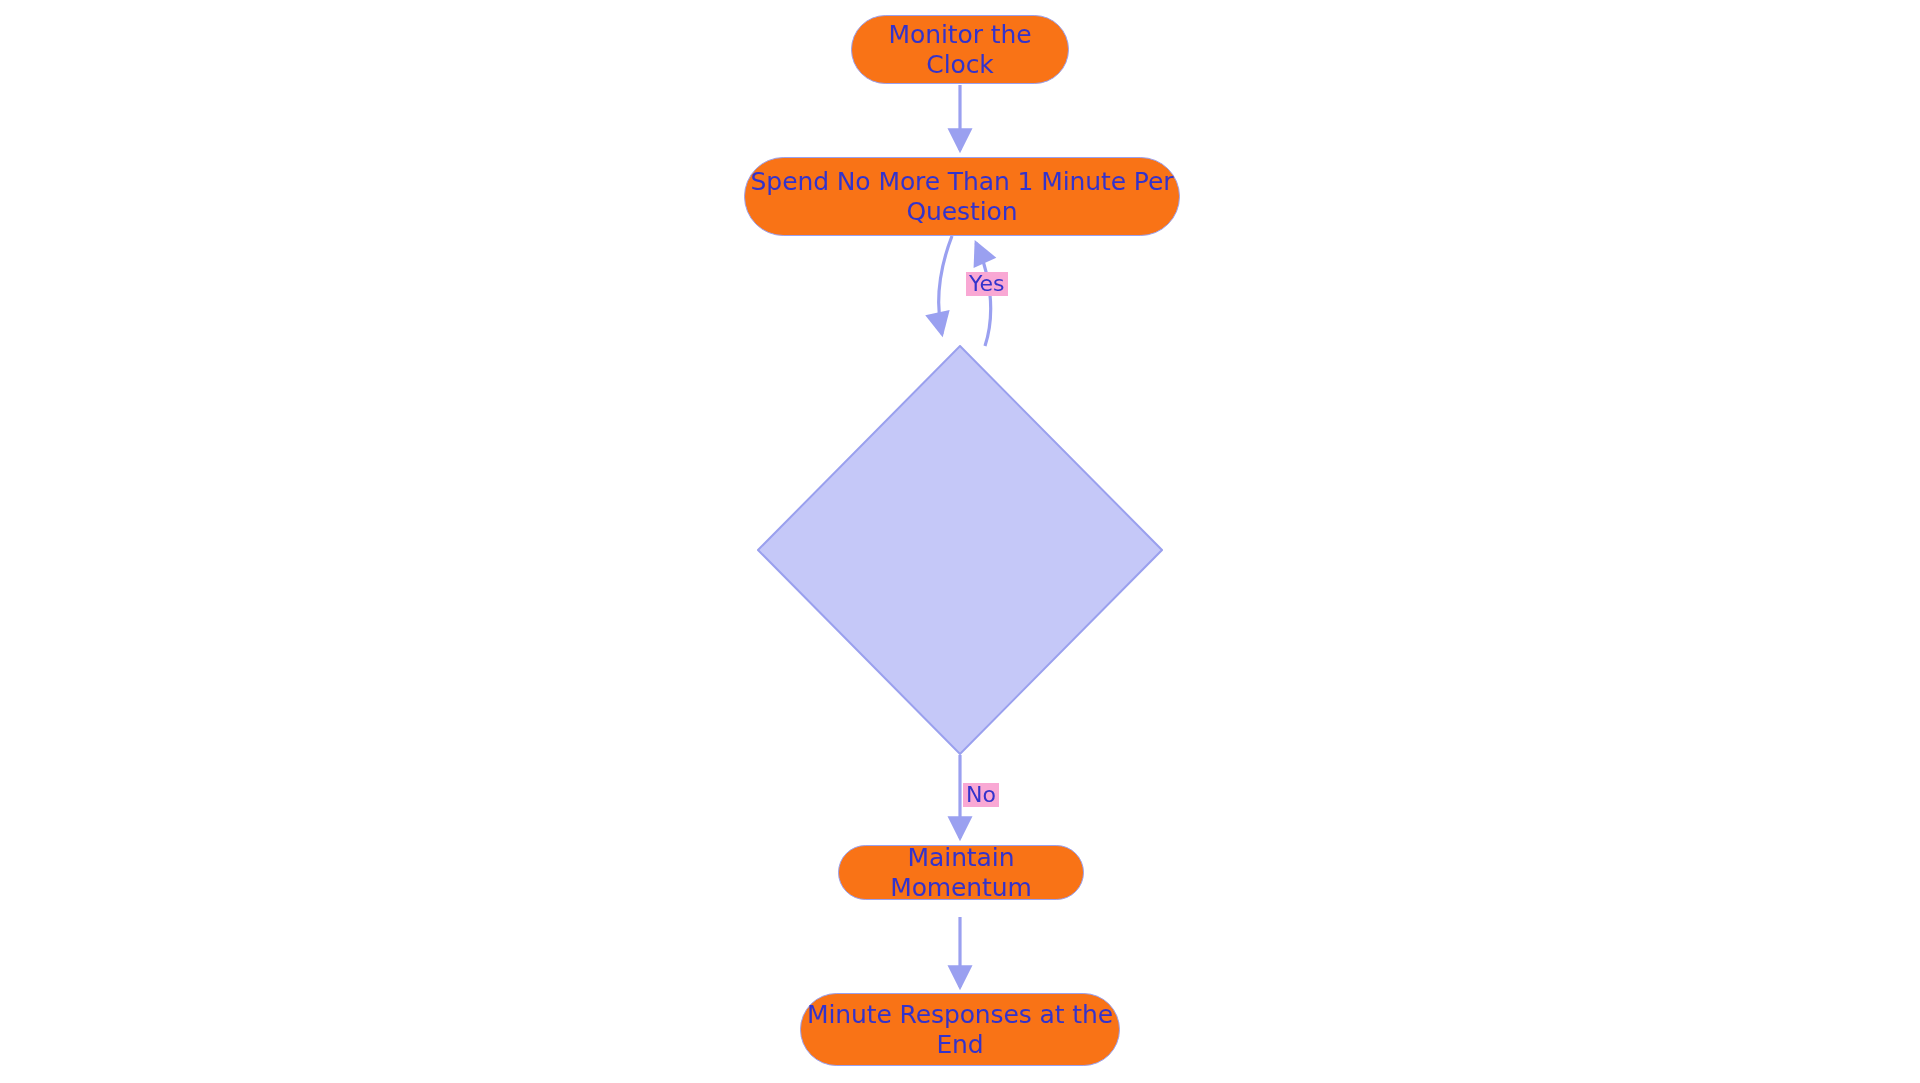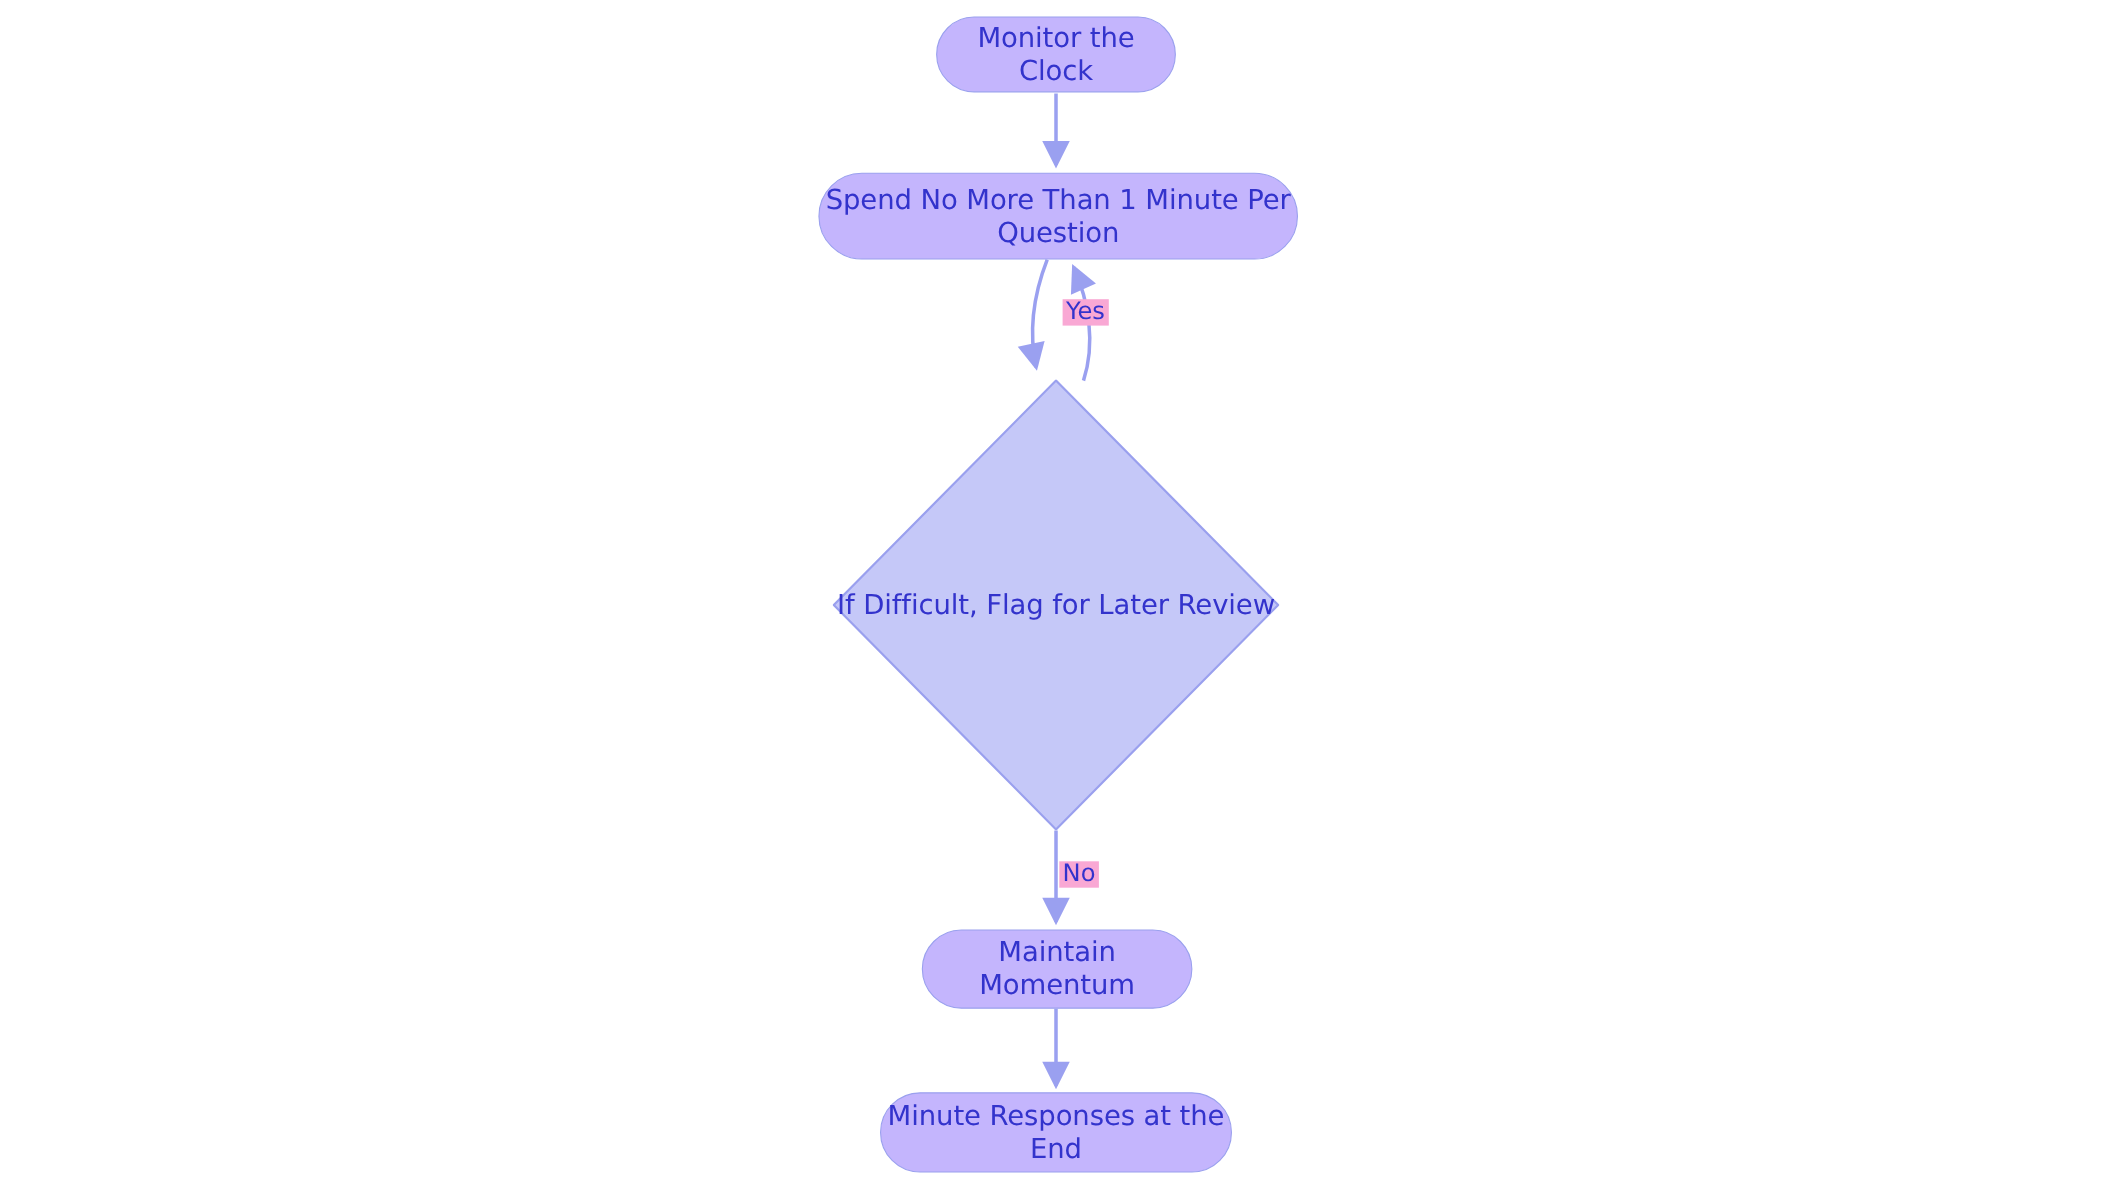--- a/index.html
+++ b/index.html
@@ -35,21 +35,21 @@
     justify-content: center;
     text-align: center;
     color: #3333cc;
     font-size: 25px;
     font-weight: 400;
     letter-spacing: -0.1px;
     line-height: 1.2;
     z-index: 3;
   }
   .node-stadium {
-    background: #c4b5fd;
+    background: #f97316;
     border: 1.6px solid #9aa0ee;
     border-radius: 999px;
     justify-content: center;
   }
   .node-diamond {
     background: transparent;
     border: none;
   }
   .diamond-shape {
     position: absolute;
@@ -113,24 +113,23 @@
   </div>
 
   <div class="node node-stadium" style="left:744px; top:157px; width:436px; height:79px; font-size:25px;">
     <span>Spend No More Than 1 Minute Per Question</span>
   </div>
 
   <div class="node node-diamond" style="left:757px; top:345px; width:406px; height:410px; font-size:25px;">
     <svg class="diamond-shape" viewBox="0 0 406 410" preserveAspectRatio="none" xmlns="http://www.w3.org/2000/svg">
       <polygon points="203,1 405,205 203,409 1,205" fill="#c5c8f8" stroke="#9aa0ee" stroke-width="2"></polygon>
     </svg>
-    <span class="diamond-label">If Difficult, Flag for Later Review</span>
   </div>
 
-  <div class="node node-stadium" style="left:838px; top:845px; width:246px; height:72px; font-size:25px;">
+  <div class="node node-stadium" style="left:838px; top:845px; width:246px; height:55px; font-size:25px;">
     <span>Maintain Momentum</span>
   </div>
 
   <div class="node node-stadium" style="left:800px; top:993px; width:320px; height:73px; font-size:25px;">
     <span>Minute Responses at the End</span>
   </div>
 
   <div class="edge-label" style="left:966px; top:272px;">Yes</div>
 
   <div class="edge-label" style="left:946px; top:783px;margin-left:17px;">No</div>

